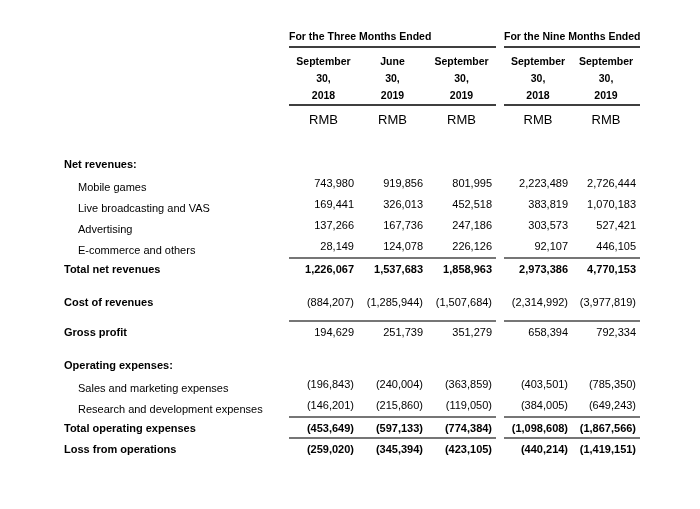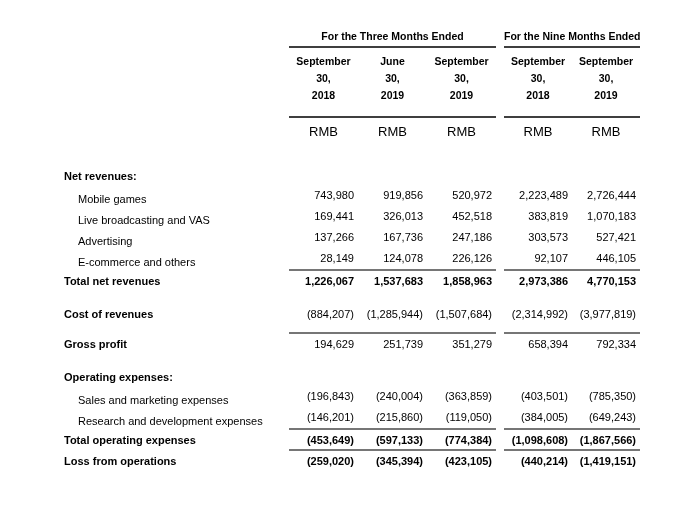--- a/index.html
+++ b/index.html
@@ -18,31 +18,31 @@
     width: 576px;
     margin: 30px 0 0 64px;
     font-size: 11px;
   }
   th, td { padding: 0; font-weight: normal; }
 
   
   th.grp {
     font-weight: bold;
     font-size: 10.5px;
-    text-align: center;
+    text-align: left;
     padding-bottom: 4px;
     border-bottom: 2px solid var(--header-rule, #3f3f3f);
     white-space: nowrap;
   }
   th.colhead {
     font-weight: bold;
     font-size: 10.5px;
     text-align: center;
     line-height: 17px;
-    padding: 5px 0 12px 0;
+    padding: 5px 0 0 0;
     border-bottom: 2px solid var(--header-rule, #3f3f3f);
     vertical-align: top;
   }
   th.cur {
     font-weight: normal;
     font-size: 13px;
     text-align: center;
     padding: 6px 0 4px 0;
   }
 
@@ -134,21 +134,21 @@
         <td class="val"></td>
         <td class="val"></td>
         <td class="gapcell"></td>
         <td class="val"></td>
         <td class="val"></td>
       </tr>
       <tr class="bodyrow item">
         <td class="lbl-cell">Mobile games</td>
         <td class="val">743,980</td>
         <td class="val">919,856</td>
-        <td class="val">520,972</td>
+        <td class="val">801,995</td>
         <td class="gapcell"></td>
         <td class="val">2,223,489</td>
         <td class="val">2,726,444</td>
       </tr>
       <tr class="bodyrow item">
         <td class="lbl-cell">Live broadcasting and VAS</td>
         <td class="val">169,441</td>
         <td class="val">326,013</td>
         <td class="val">452,518</td>
         <td class="gapcell"></td>

